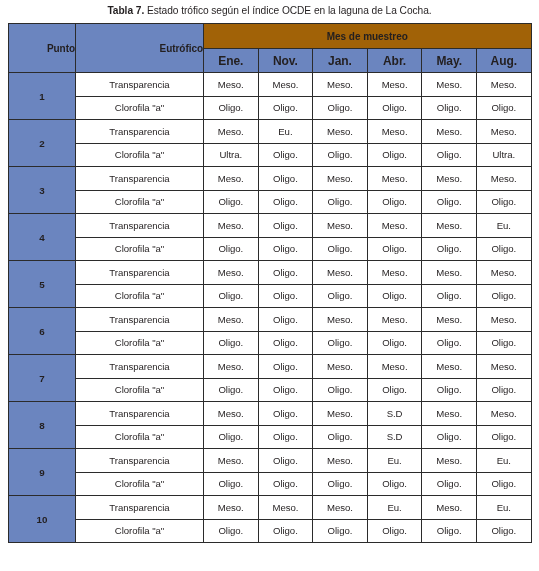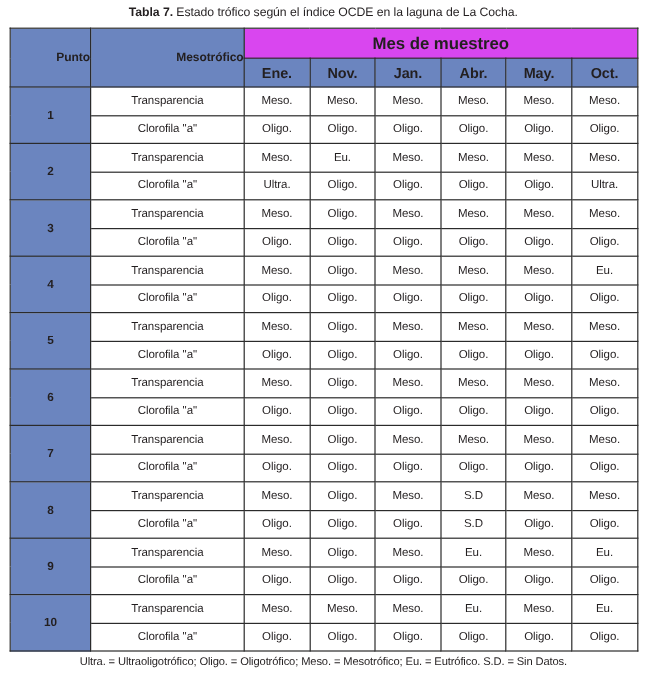--- a/index.html
+++ b/index.html
@@ -52,23 +52,23 @@
     font-weight: normal;
     letter-spacing: -0.05px;
   }
   table.trophic th.hdr {
     background: #6b85bf;
     font-weight: bold;
     font-size: 10px;
     text-align: right;
   }
   table.trophic th.hdr-months {
-    background: #d946ef;
-    font-weight: bold;
-    font-size: 14px;
+    background: #a16207;
+    font-weight: bold;
+    font-size: 10px;
     height: 24px;
   }
   table.trophic th.hdr-month-cell {
     background: #6b85bf;
     font-weight: bold;
     font-size: 12px;
     height: 23px;
   }
   table.trophic td.point-cell {
     background: #6b85bf;
@@ -112,30 +112,30 @@
         <col class="c-month">
         <col class="c-month">
         <col class="c-month">
         <col class="c-month">
         <col class="c-month">
         <col class="c-month">
       </colgroup>
       <thead>
         <tr>
           <th class="hdr" rowspan="2">Punto</th>
-          <th class="hdr" rowspan="2">Mesotrófico</th>
+          <th class="hdr" rowspan="2">Eutrófico</th>
           <th class="hdr-months" colspan="6">Mes de muestreo</th>
         </tr>
         <tr>
           <th class="hdr-month-cell">Ene.</th>
           <th class="hdr-month-cell">Nov.</th>
           <th class="hdr-month-cell">Jan.</th>
           <th class="hdr-month-cell">Abr.</th>
           <th class="hdr-month-cell">May.</th>
-          <th class="hdr-month-cell">Oct.</th>
+          <th class="hdr-month-cell">Aug.</th>
         </tr>
       </thead>
       <tbody>
           <tr>
             <td class="point-cell" rowspan="2">1</td>
             <td class="param-cell">Transparencia</td>
             <td class="value-cell">Meso.</td>
             <td class="value-cell">Meso.</td>
             <td class="value-cell">Meso.</td>
             <td class="value-cell">Meso.</td>
@@ -319,15 +319,14 @@
             <td class="value-cell">Oligo.</td>
             <td class="value-cell">Oligo.</td>
             <td class="value-cell">Oligo.</td>
             <td class="value-cell">Oligo.</td>
             <td class="value-cell">Oligo.</td>
           </tr>
         </tbody>
     </table>
   </div>
 
-  <div class="footnote">Ultra. = Ultraoligotrófico; Oligo. = Oligotrófico; Meso. = Mesotrófico; Eu. = Eutrófico. S.D. = Sin Datos.</div>
 
 </div>
 
 </body></html>

